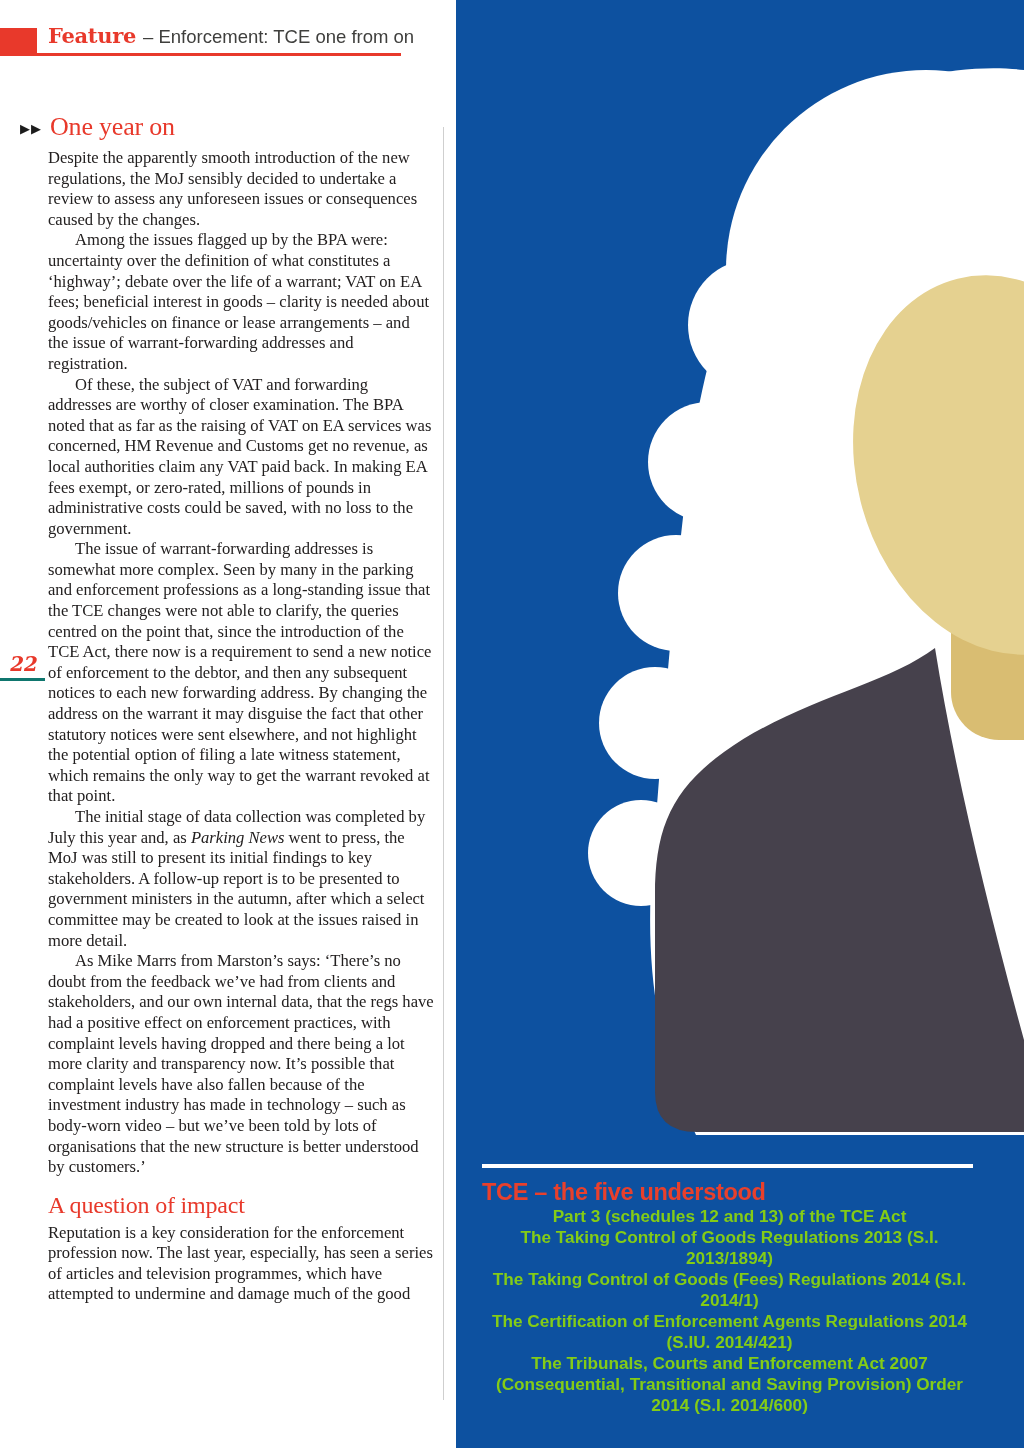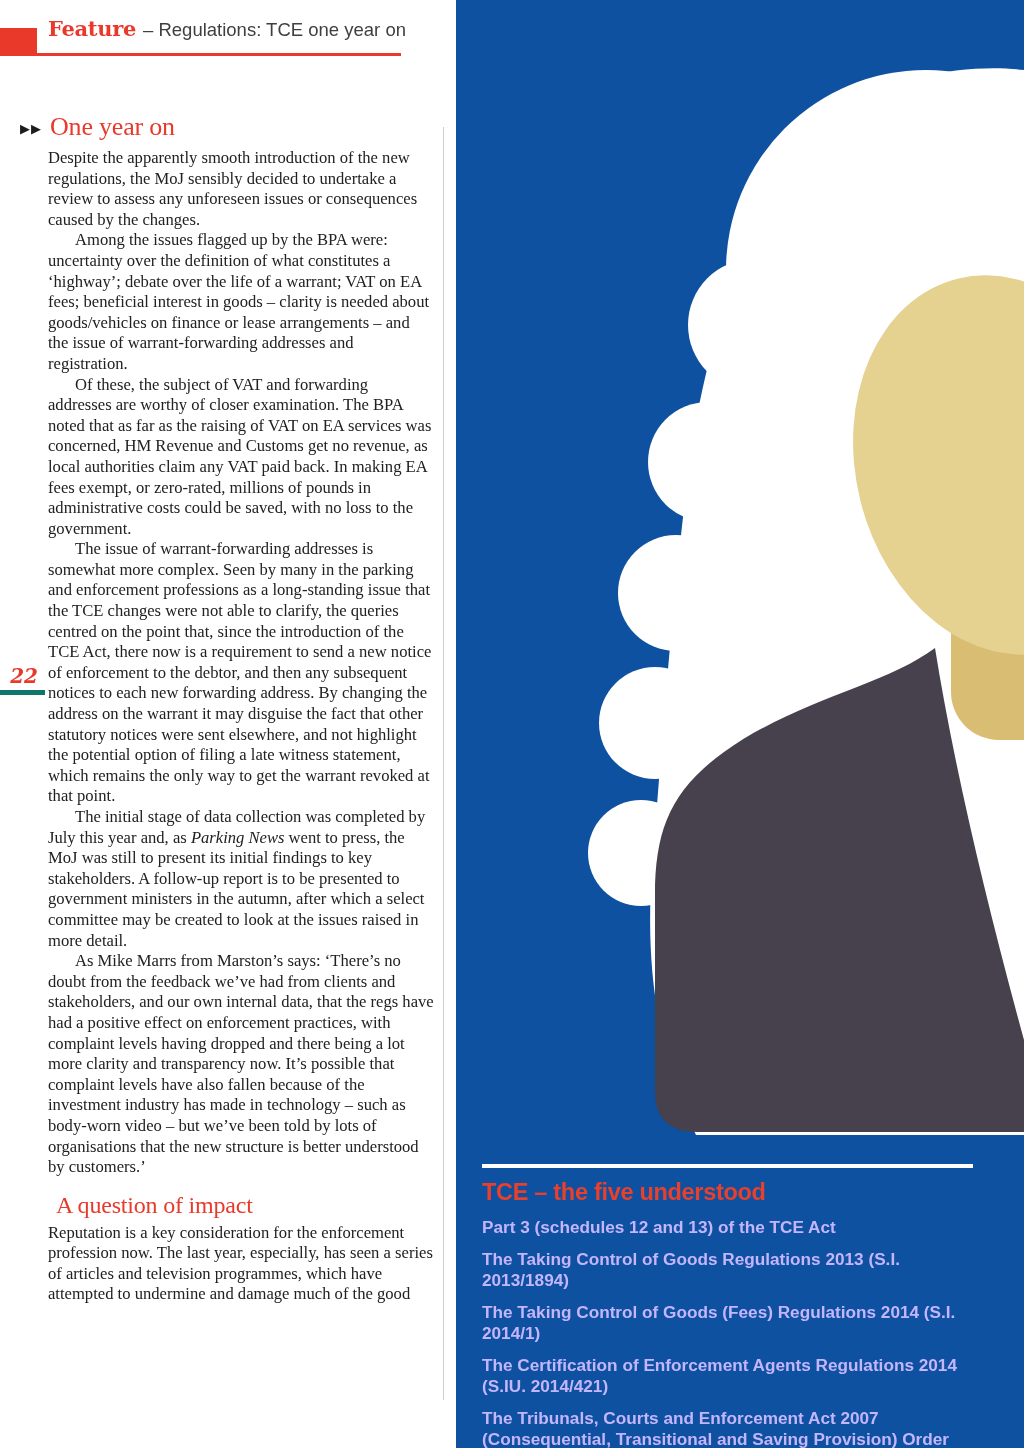--- a/index.html
+++ b/index.html
@@ -6,65 +6,65 @@
   html,body { background:#e9e9e9; }
   .page {
     position:relative; width:1024px; height:1448px;
     background:#ffffff; overflow:hidden;
     font-family:"Liberation Serif", serif;
   }
 
   
   .red-block { position:absolute; left:0; top:28px; width:37px; height:26px; background:#e8392b; }
   .header-rule { position:absolute; left:0; top:53px; width:401px; height:3px; background:#e8392b; }
-  .header-text { position:absolute; left:48px; top:16px; display:flex; align-items:baseline; gap:7px; white-space:nowrap; }
+  .header-text { position:absolute; left:48px; top:23px; display:flex; align-items:baseline; gap:7px; white-space:nowrap; }
   .kicker { font-family:"DejaVu Serif", serif; font-weight:bold; font-size:21px; color:#e8392b; letter-spacing:-0.3px; }
   .strap  { font-family:"Liberation Sans", sans-serif; font-size:18.5px; color:#3f3f3d; }
 
   
   .divider { position:absolute; left:443px; top:127px; width:1px; height:1273px; background:#cfcfcf; }
 
   
   .article { position:absolute; left:20px; top:112px; width:415px; color:#232020; }
   .art-heading-row { display:flex; align-items:baseline; gap:8px; margin-bottom:6px; }
   .arrows { font-size:13px; color:#1c1c1c; letter-spacing:1px; position:relative; top:-2px; font-family:"DejaVu Sans", sans-serif; }
   .art-heading { font-family:"Liberation Serif", serif; font-weight:normal; font-size:26px; color:#e8392b; letter-spacing:-0.2px; }
   .body { margin-left:28px; width:386px; font-size:16.6px; line-height:20.6px; text-align:left; }
   .para { margin:0; }
   .para.indent { text-indent:27px; }
   .para em { font-style:italic; }
-  .sub-heading { font-family:"Liberation Serif", serif; font-weight:normal; font-size:24px; line-height:30px; color:#e8392b; margin:12px 0 3px 8px; letter-spacing:-0.2px; }
+  .sub-heading { font-family:"Liberation Serif", serif; font-weight:normal; font-size:24px; line-height:30px; color:#e8392b; margin:12px 0 3px 0; letter-spacing:-0.2px; }
 
   
-  .pagenum-wrap { position:absolute; left:0; top:652px; width:45px; border-bottom:5px solid #0f766e; text-align:right; padding:0 7px 2px 0;margin-top:12px; }
+  .pagenum-wrap { position:absolute; left:0; top:652px; width:45px; border-bottom:3px solid #0f766e; text-align:right; padding:0 7px 2px 0; }
   .pagenum { font-family:"DejaVu Serif", serif; font-weight:bold; font-style:italic; font-size:20px; color:#e8392b; }
 
   
   .footer { position:absolute; left:48px; top:1404px; font-family:"Liberation Sans", sans-serif; font-weight:bold; font-size:14.5px; color:#2a2a28;margin-top:48px; }
 
   
   .blue-panel { position:absolute; left:456px; top:0; width:568px; height:1448px; background:#0d51a0; }
   .blue-panel svg { position:absolute; left:0; top:0; display:block; }
 
   
   .tce-box { position:absolute; left:26px; top:1164px; width:505px; font-family:"Liberation Sans", sans-serif; }
   .tce-rule { width:491px; height:4px; background:#ffffff; }
   .tce-title { margin-top:11px; font-size:23.5px; font-weight:bold; color:#e8402c; letter-spacing:-0.3px; }
-  .tce-item { margin-top:11px; font-size:17.2px; line-height:21px; font-weight:bold; color:#c4b5fd; padding-right:10px; }
+  .tce-item { font-size:17.2px; line-height:21px; font-weight:bold; color:#84cc16; padding-right:10px;text-align:center; }
 </style>
 </head>
 <body>
 
 <div class="page">
 
   <div class="red-block"></div>
   <div class="header-rule"></div>
   <div class="header-text">
     <span class="kicker">Feature</span>
-    <span class="strap">– Regulations: TCE one year on</span>
+    <span class="strap">– Enforcement: TCE one from on</span>
   </div>
 
   <div class="divider"></div>
 
   <div class="article">
     <div class="art-heading-row">
       <span class="arrows">▶▶</span>
       <h1 class="art-heading">One year on</h1>
     </div>
     <div class="body">

